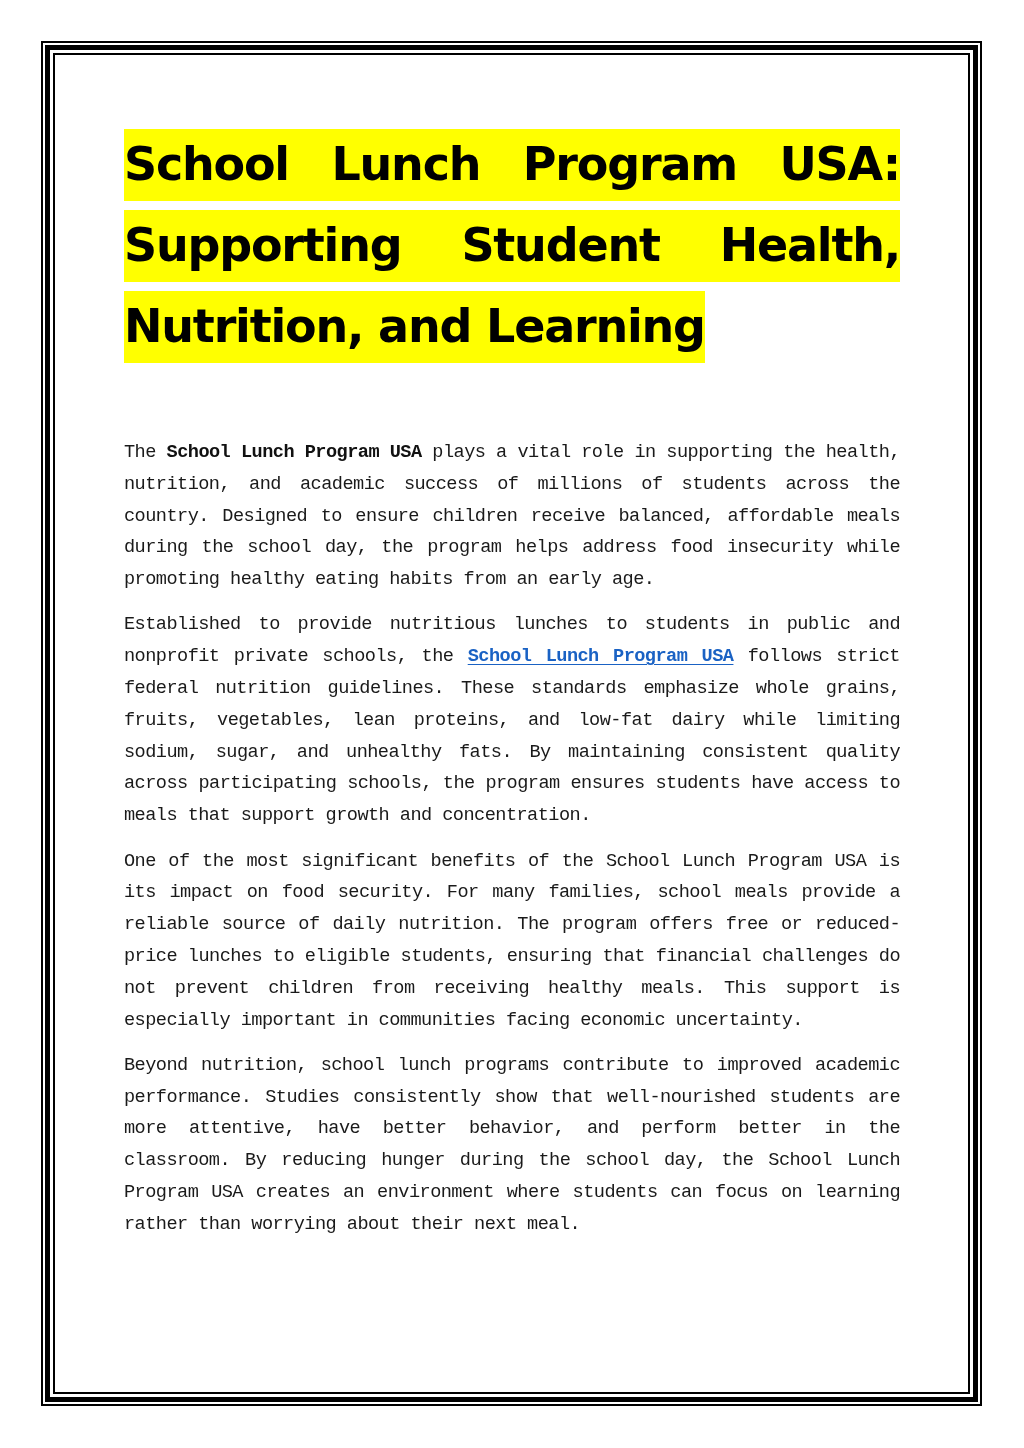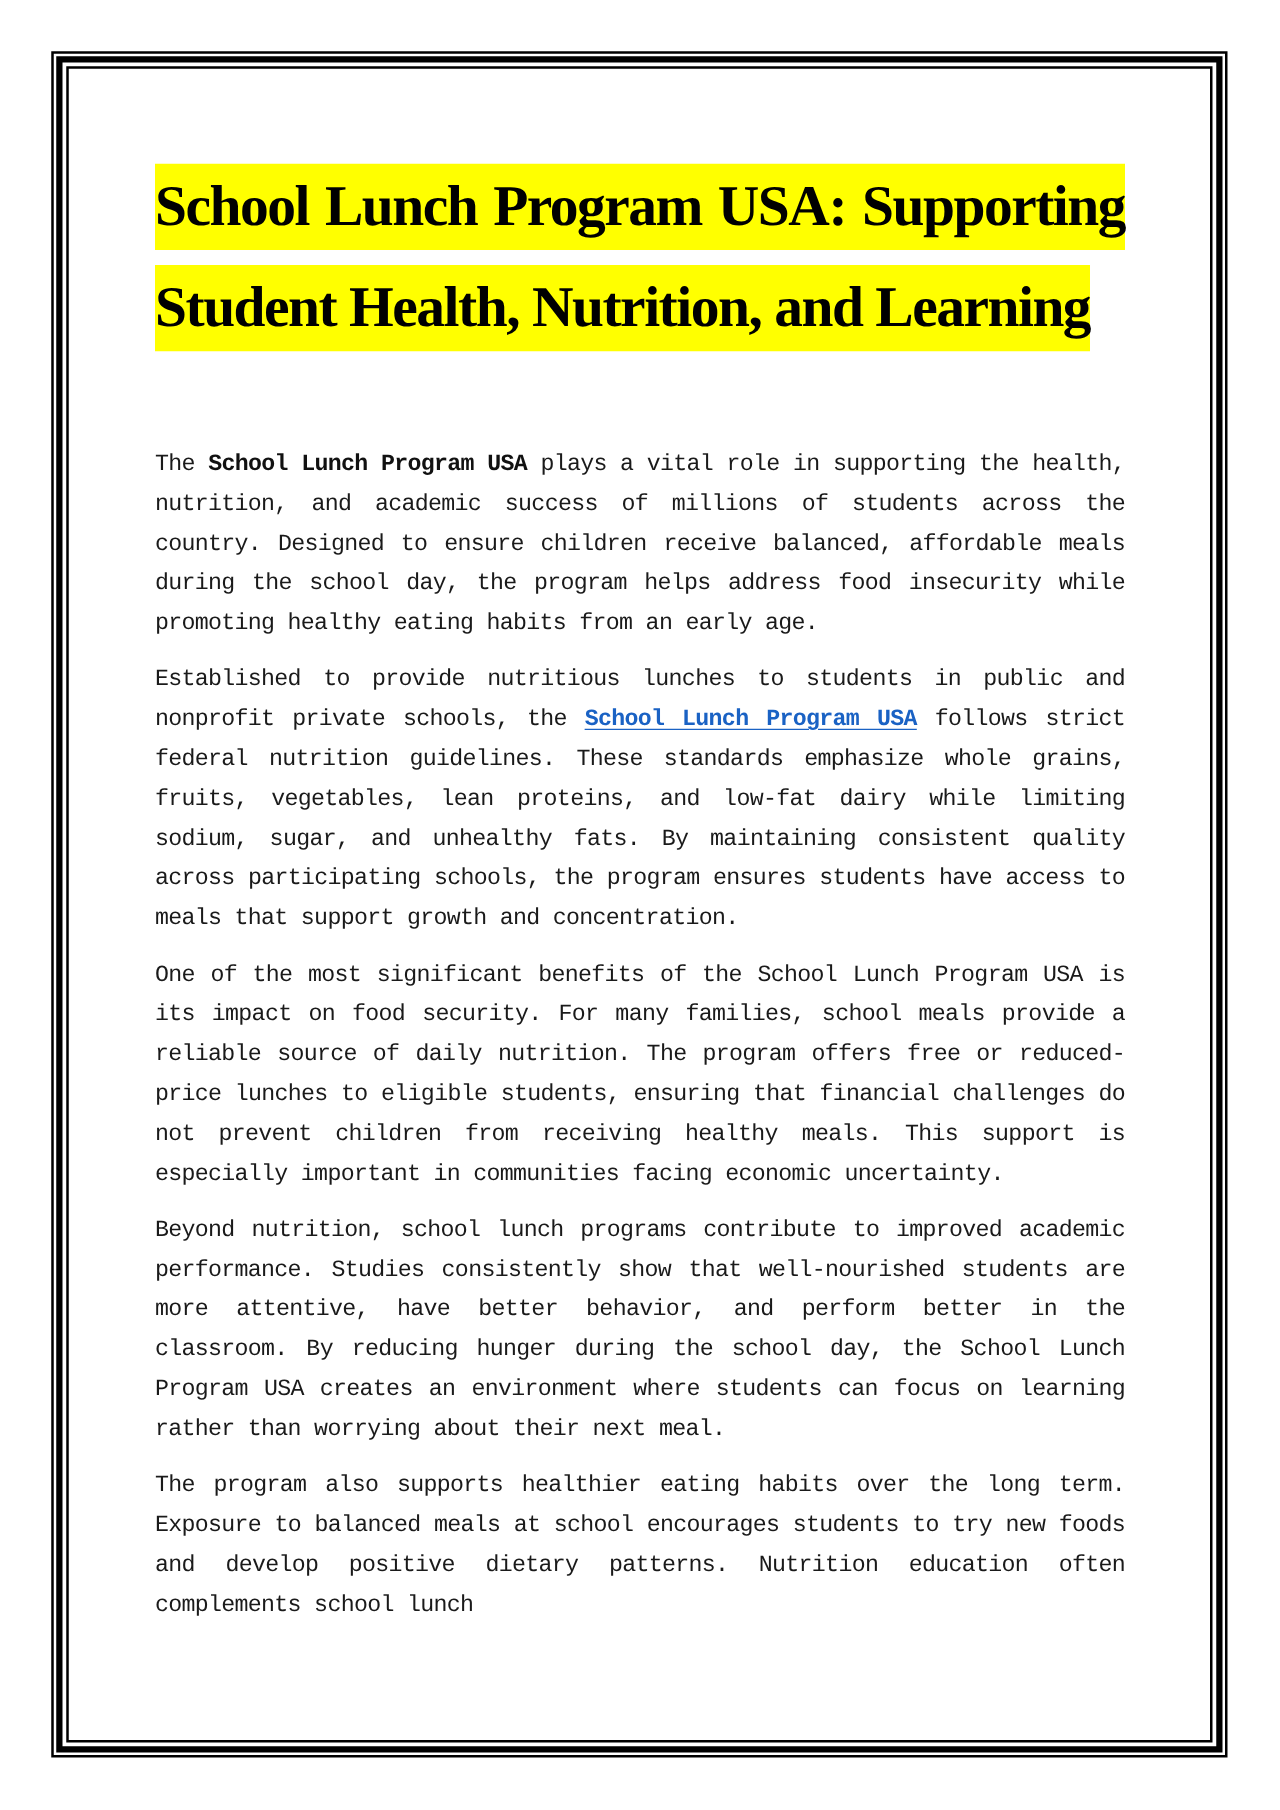--- a/index.html
+++ b/index.html
@@ -22,21 +22,21 @@
     color: #1a1a1a;
   }
   .title {
     margin: 0; padding: 0;
     font-family: "DejaVu Sans", sans-serif;
     font-weight: bold; font-size: 46px; line-height: 81px;
     text-align: justify; text-align-last: left;
     letter-spacing: -1.2px; word-spacing: 0px;
     color: #000;
   }
-  .title .hl { background: #ffff00; box-decoration-break: clone; -webkit-box-decoration-break: clone; padding: 8px 0 10px 0; font-family: Liberation Serif, serif; }
+  .title .hl { background: #ffff00; box-decoration-break: clone; -webkit-box-decoration-break: clone; padding: 8px 0 10px 0; }
   .para {
     margin: 0 0 13.5px 0;
     font-family: Liberation Mono, monospace;
     font-size: 18.6px; line-height: 31.8px;
     text-align: justify; letter-spacing: -0.55px;
     color: #1a1a1a;
   }
   .p1 { margin-top: 70px; }
   .bold { font-weight: bold; color: #111; }
   .link { color: #1a62c4; font-weight: bold; text-decoration: underline; text-underline-offset: 3px; }
@@ -52,14 +52,13 @@
   <h1 class="title"><span class="hl" style="background: rgb(255, 255, 0);">School Lunch Program USA: Supporting Student Health, Nutrition, and Learning</span></h1>
 
   <p class="para p1"><span>The </span><span class="bold">School Lunch Program USA</span><span> plays a vital role in supporting the health, nutrition, and academic success of millions of students across the country. Designed to ensure children receive balanced, affordable meals during the school day, the program helps address food insecurity while promoting healthy eating habits from an early age.</span></p>
 
   <p class="para"><span>Established to provide nutritious lunches to students in public and nonprofit private schools, the </span><a class="link" href="#" style="color: rgb(26, 98, 196);">School Lunch Program USA</a><span> follows strict federal nutrition guidelines. These standards emphasize whole grains, fruits, vegetables, lean proteins, and low-fat dairy while limiting sodium, sugar, and unhealthy fats. By maintaining consistent quality across participating schools, the program ensures students have access to meals that support growth and concentration.</span></p>
 
   <p class="para">One of the most significant benefits of the School Lunch Program USA is its impact on food security. For many families, school meals provide a reliable source of daily nutrition. The program offers free or reduced-price lunches to eligible students, ensuring that financial challenges do not prevent children from receiving healthy meals. This support is especially important in communities facing economic uncertainty.</p>
 
   <p class="para">Beyond nutrition, school lunch programs contribute to improved academic performance. Studies consistently show that well-nourished students are more attentive, have better behavior, and perform better in the classroom. By reducing hunger during the school day, the School Lunch Program USA creates an environment where students can focus on learning rather than worrying about their next meal.</p>
 
-  <p class="para">The program also supports healthier eating habits over the long term. Exposure to balanced meals at school encourages students to try new foods and develop positive dietary patterns. Nutrition education often complements school lunch</p>
 </div>
 
 </body></html>

